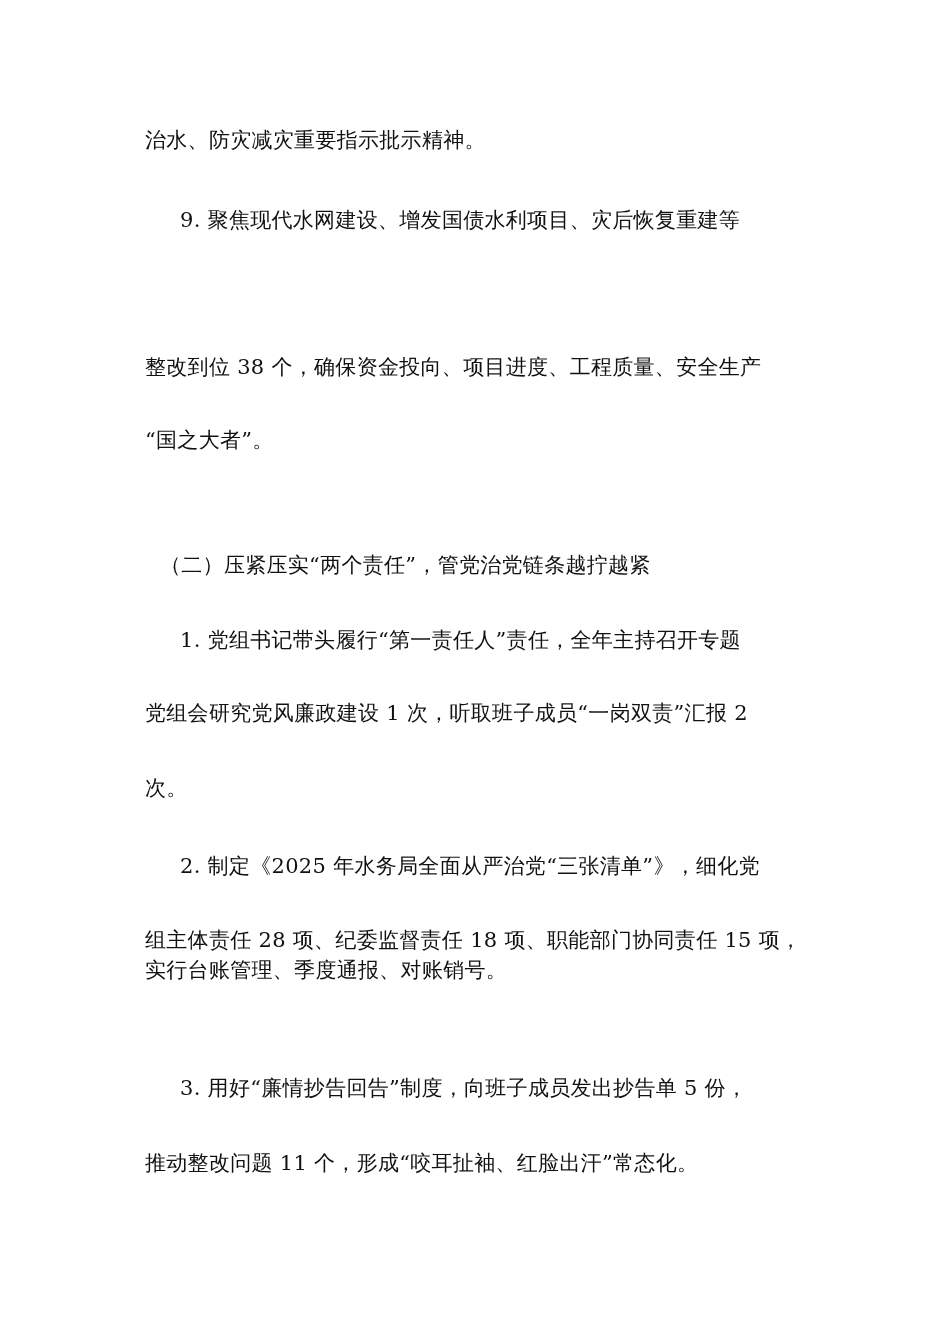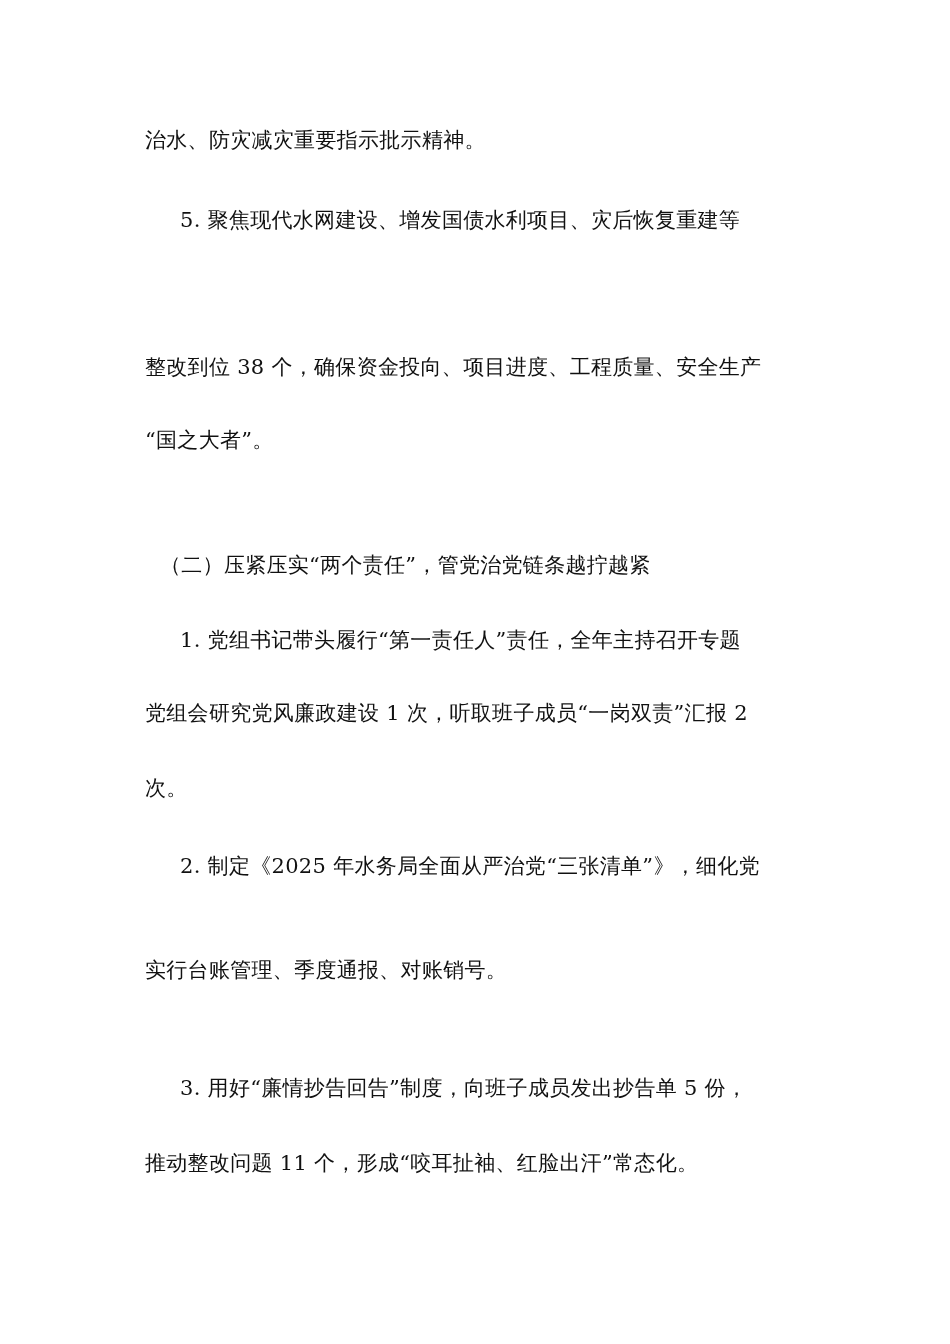--- a/index.html
+++ b/index.html
@@ -33,29 +33,30 @@
     .indent { left: 180px; }
     .heading { left: 160px; text-align: right; }
   </style>
 </head>
 <body>
 
 <div class="page">
 
   <div class="line" style="top:126px;">治水、防灾减灾重要指示批示精神。</div>
 
-  <div class="line indent" style="top:206px;">5. 聚焦现代水网建设、增发国债水利项目、灾后恢复重建等</div>
+  <div class="line indent" style="top:206px;">9. 聚焦现代水网建设、增发国债水利项目、灾后恢复重建等</div>
   <div class="line" style="top:353px;">整改到位 38 个，确保资金投向、项目进度、工程质量、安全生产</div>
   <div class="line" style="top:426px;">“国之大者”。</div>
 
   <div class="line heading" style="top:551px;">（二）压紧压实“两个责任”，管党治党链条越拧越紧</div>
 
   <div class="line indent" style="top:626px;">1. 党组书记带头履行“第一责任人”责任，全年主持召开专题</div>
   <div class="line" style="top:699px;">党组会研究党风廉政建设 1 次，听取班子成员“一岗双责”汇报 2</div>
   <div class="line" style="top:774px;">次。</div>
 
   <div class="line indent" style="top:852px;">2. 制定《2025 年水务局全面从严治党“三张清单”》，细化党</div>
+  <div class="line" style="top:926px;">组主体责任 28 项、纪委监督责任 18 项、职能部门协同责任 15 项，</div>
   <div class="line" style="top:956px;">实行台账管理、季度通报、对账销号。</div>
 
   <div class="line indent" style="top:1074px;">3. 用好“廉情抄告回告”制度，向班子成员发出抄告单 5 份，</div>
   <div class="line" style="top:1149px;">推动整改问题 11 个，形成“咬耳扯袖、红脸出汗”常态化。</div>
 
 </div>
 
 </body></html>

